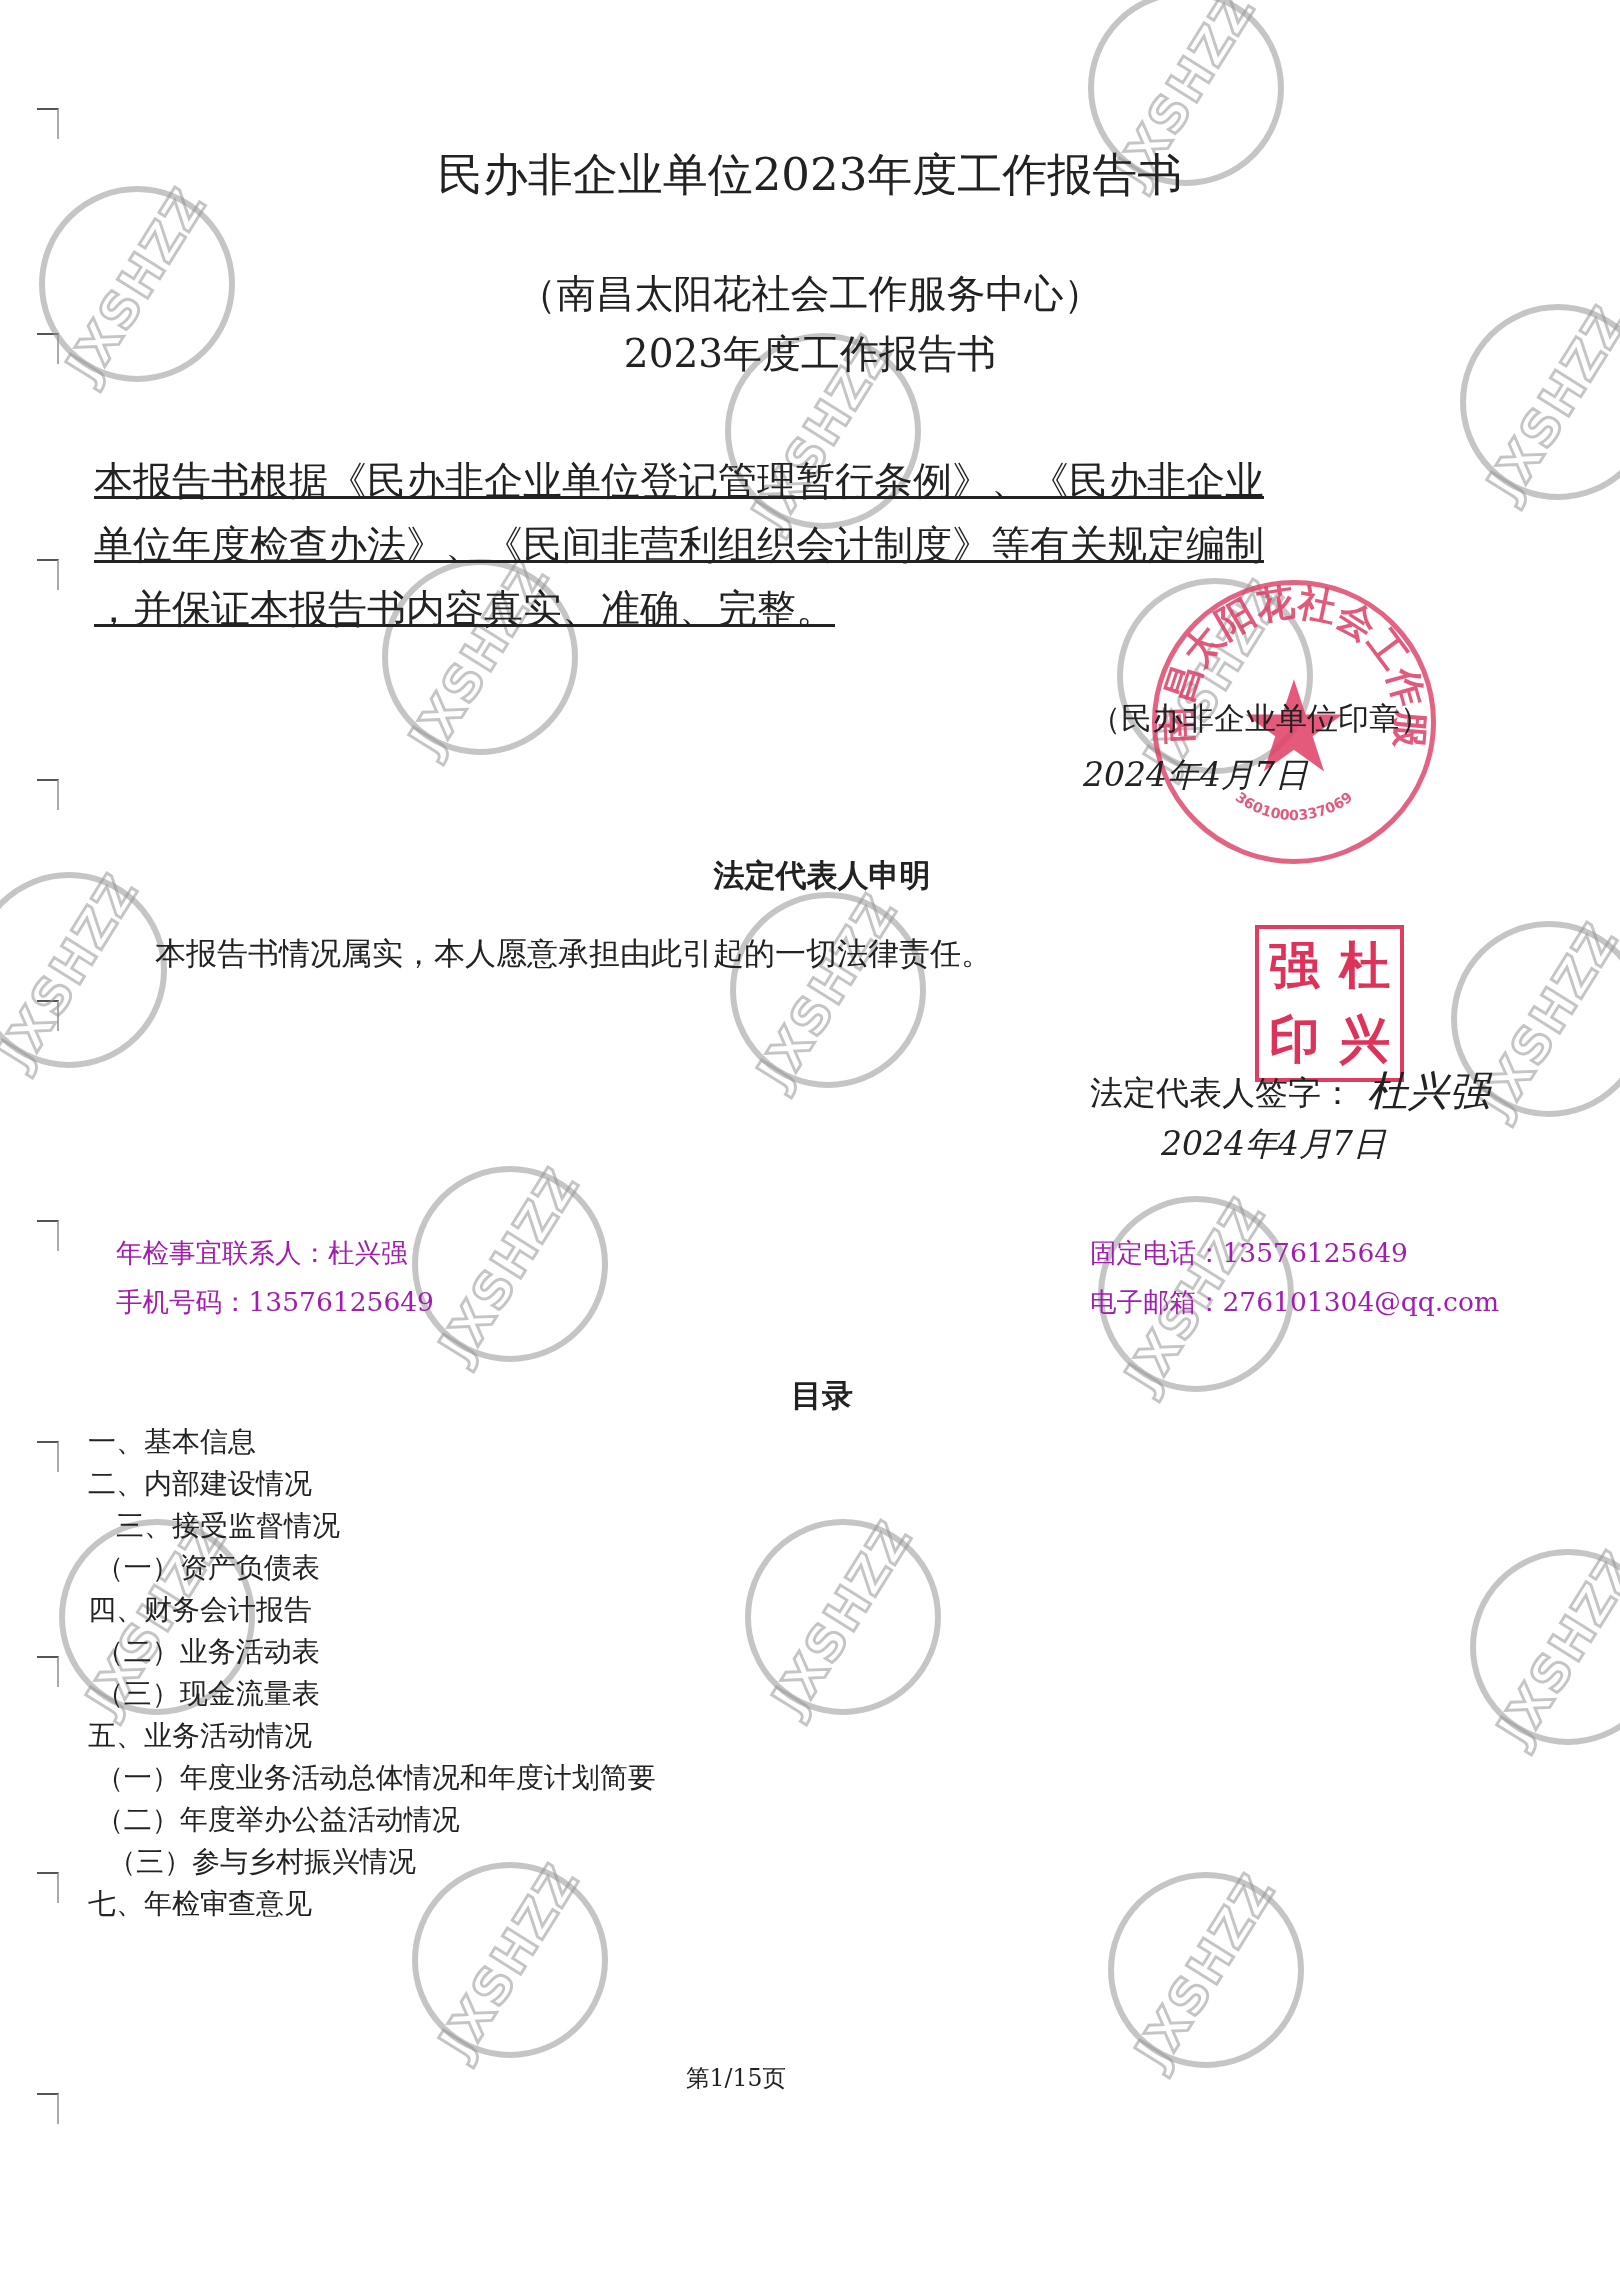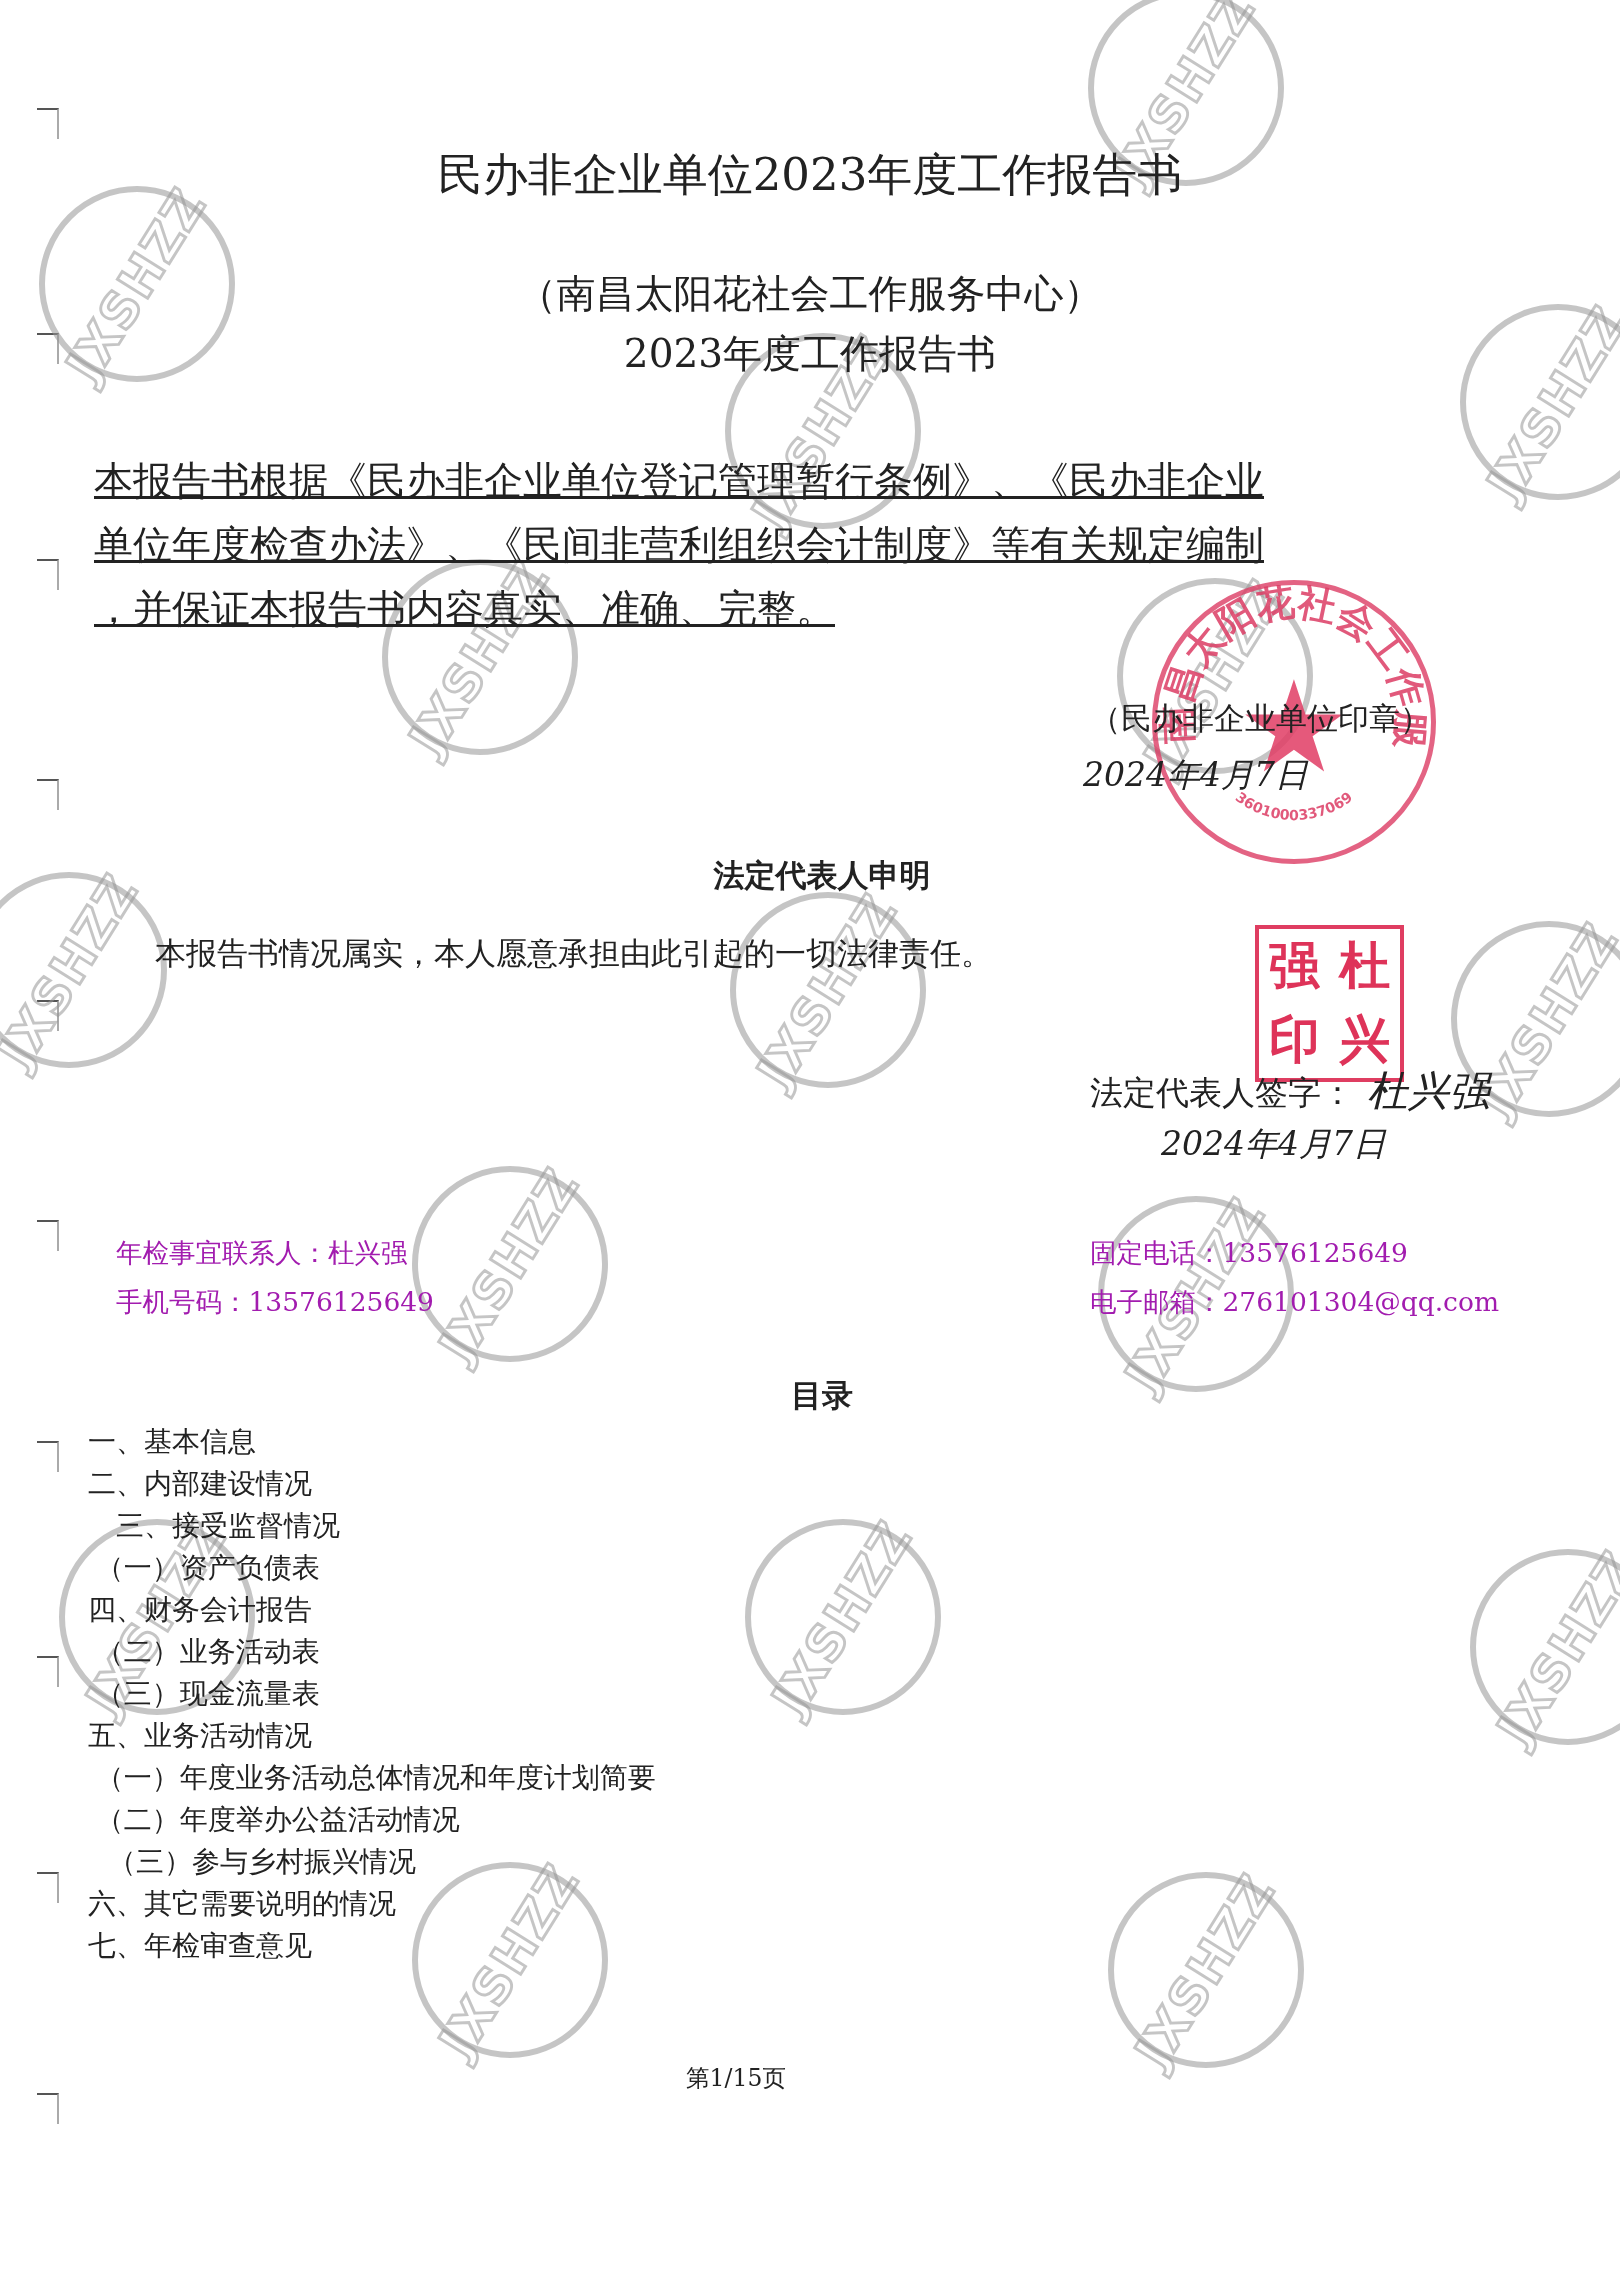--- a/index.html
+++ b/index.html
@@ -154,18 +154,17 @@
   <div>二、内部建设情况</div>
   <div>　三、接受监督情况</div>
   <div style="margin-left:7.8px">（一）资产负债表</div>
   <div>四、财务会计报告</div>
   <div style="margin-left:7.8px">（二）业务活动表</div>
   <div style="margin-left:7.8px">（三）现金流量表</div>
   <div>五、业务活动情况</div>
   <div style="margin-left:7.8px">（一）年度业务活动总体情况和年度计划简要</div>
   <div style="margin-left:7.8px">（二）年度举办公益活动情况</div>
   <div style="margin-left:20px">（三）参与乡村振兴情况</div>
-  <div>六、其它需要说明的情况</div>
   <div>七、年检审查意见</div>
 </div>
 
 <div class="abs footer">第1/15页</div>
 
 
 </body></html>

